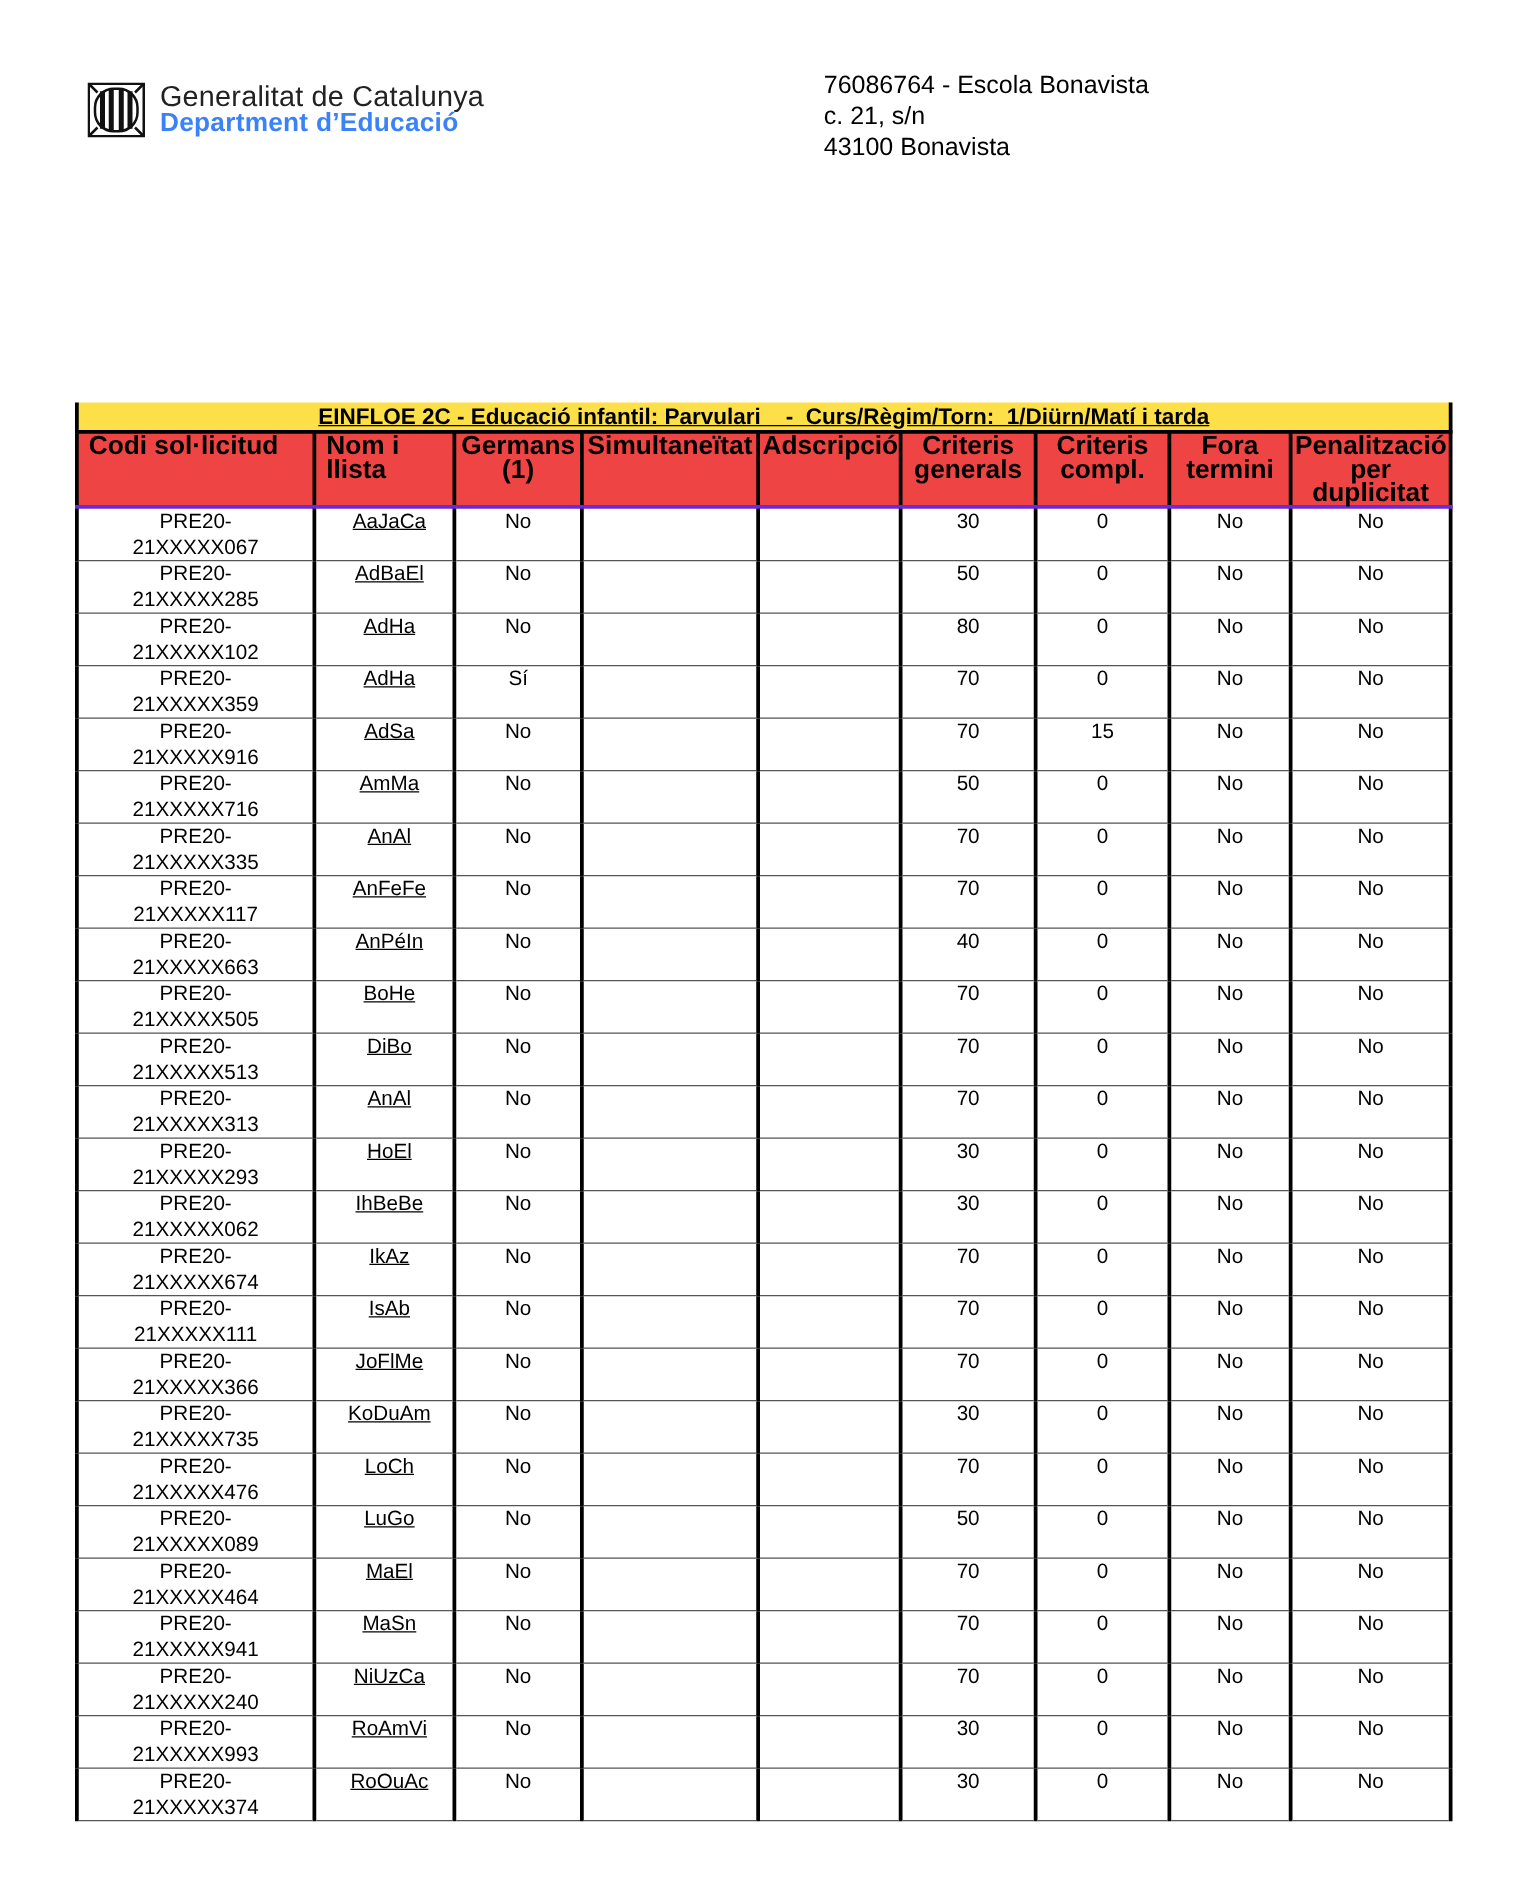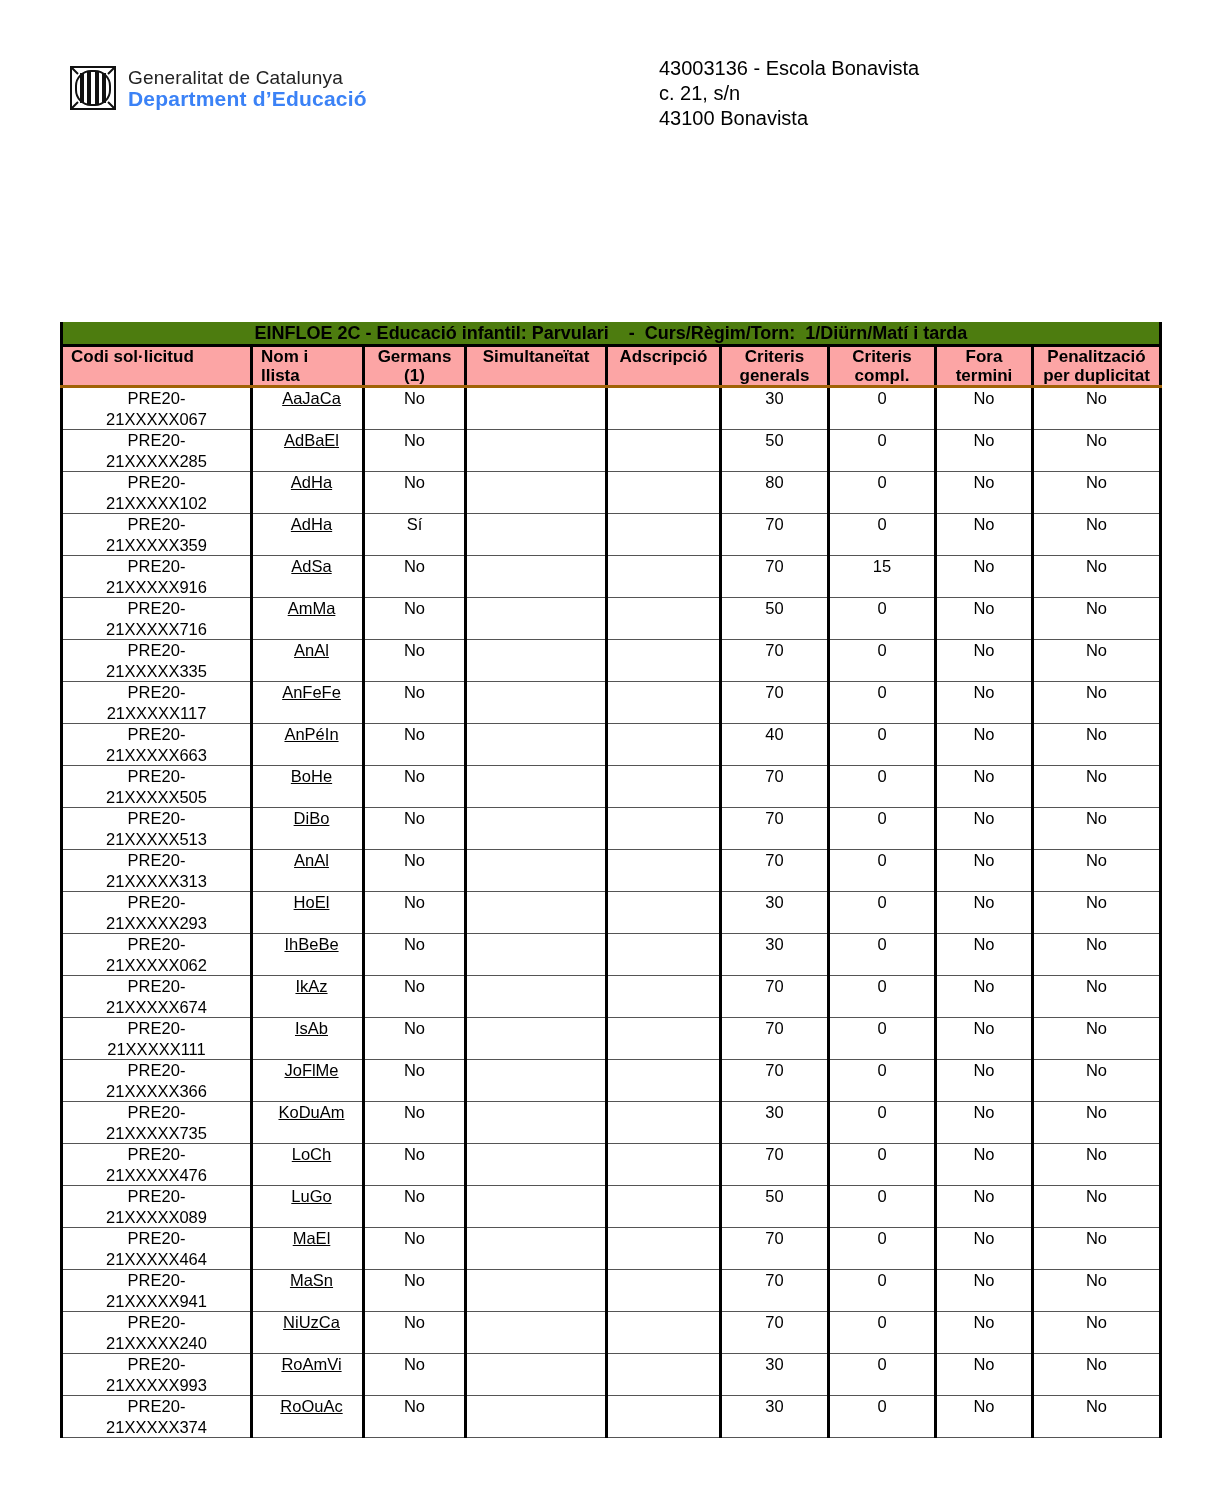--- a/index.html
+++ b/index.html
@@ -3,48 +3,48 @@
   <meta charset="utf-8">
   <style>
     html, body { margin: 0; padding: 0; background: #ffffff; }
     body {
       width: 1222px; height: 1512px; position: relative; overflow: hidden;
       font-family: "Liberation Sans", sans-serif; color: #000;
     }
     .logo { position: absolute; left: 70px; top: 66px; display: flex; align-items: center; }
     .logo-mark { width: 46px; height: 44px; margin-right: 12px; }
     .logo-text { line-height: 21px; }
-    .logo-line1 { font-size: 19px; color: #222; letter-spacing: 0.2px; }
+    .logo-line1 { font-size: 23px; color: #222; letter-spacing: 0.2px; }
     .logo-line2 { font-size: 21px; font-weight: bold; color: #3b82f6; letter-spacing: 0.2px; }
     .school { position: absolute; left: 659px; top: 56px; font-size: 20px; line-height: 25px; }
     .titles { position: absolute; left: 68px; top: 162px; font-weight: bold; font-size: 22px; line-height: 29px; }
     .titles div { white-space: nowrap; }
     table.list {
       position: absolute; left: 60px; top: 322px; width: 1099px;
       border-collapse: collapse; table-layout: fixed;
       font-size: 16.5px;
     }
     table.list col.c1 { width: 190px; }
     table.list col.c2 { width: 112px; }
     table.list col.c3 { width: 102px; }
     table.list col.c4 { width: 141px; }
     table.list col.c5 { width: 114px; }
     table.list col.c6 { width: 108px; }
     table.list col.c7 { width: 107px; }
     table.list col.c8 { width: 97px; }
     table.list col.c9 { width: 128px; }
     .group-row th {
-      background: #4d7c0f; font-size: 18px; font-weight: bold; height: 22px; padding: 0;
+      background: #fde047; font-size: 18px; font-weight: bold; height: 22px; padding: 0;
       border-left: 3px solid #000; border-right: 3px solid #000; border-bottom: 3px solid #000;
-      line-height: 22px; text-align: center; white-space: pre;
+      line-height: 22px; text-align: center; white-space: pre; text-decoration: underline;
     }
     .head-row th {
-      background: #fca5a5; font-size: 17px; font-weight: bold; vertical-align: top;
+      background: #ef4444; font-size: 21px; font-weight: bold; vertical-align: top;
       padding: 0 2px; line-height: 19px; height: 38px;
-      border-left: 3px solid #000; border-right: 3px solid #000; border-bottom: 3px solid #a16207;
+      border-left: 3px solid #000; border-right: 3px solid #000; border-bottom: 3px solid #6d28d9;
       text-align: center;
     }
     .head-row th.left { text-align: left; padding-left: 8px; }
     tbody td {
       vertical-align: top; padding: 0 2px; line-height: 20.5px; height: 41px;
       border-left: 3px solid #000; border-right: 3px solid #000; border-bottom: 1.5px solid #555;
       text-align: center;
     }
     tbody td.name { text-align: center; padding-left: 10px; text-decoration: underline; }
     tbody td.code { line-height: 20.5px; }
@@ -62,21 +62,21 @@
     <rect x="25" y="6" width="4" height="32" fill="#111"></rect>
     <rect x="32" y="7" width="4" height="30" fill="#111"></rect>
   </svg>
   <div class="logo-text">
     <div class="logo-line1">Generalitat de Catalunya</div>
     <div class="logo-line2">Department d’Educació</div>
   </div>
 </div>
 
 <div class="school">
-  <div>43003136 - Escola Bonavista</div>
+  <div>76086764 - Escola Bonavista</div>
   <div>c. 21, s/n</div>
   <div>43100 Bonavista</div>
 </div>
 
 <div class="titles">
 </div>
 
 <table class="list">
   <colgroup>
     <col class="c1">

